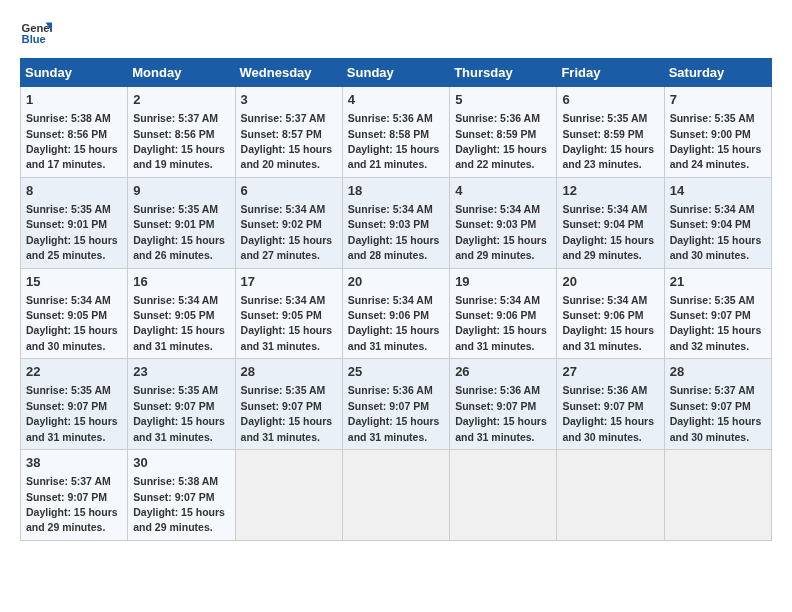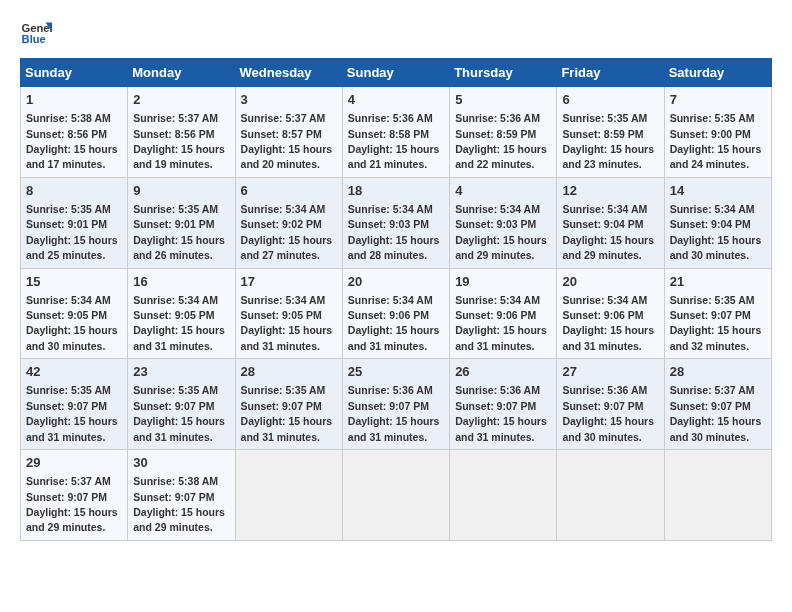--- a/index.html
+++ b/index.html
@@ -197,21 +197,21 @@
         <span class="day-number">20</span>
         <span class="day-info">Sunrise: 5:34 AM<br>Sunset: 9:06 PM<br>Daylight: 15 hours and 31 minutes.</span>
       </td>
         <td>
         <span class="day-number">21</span>
         <span class="day-info">Sunrise: 5:35 AM<br>Sunset: 9:07 PM<br>Daylight: 15 hours and 32 minutes.</span>
       </td>
       </tr>
       <tr>
         <td>
-        <span class="day-number">42</span>
+        <span class="day-number">22</span>
         <span class="day-info">Sunrise: 5:35 AM<br>Sunset: 9:07 PM<br>Daylight: 15 hours and 31 minutes.</span>
       </td>
         <td>
         <span class="day-number">23</span>
         <span class="day-info">Sunrise: 5:35 AM<br>Sunset: 9:07 PM<br>Daylight: 15 hours and 31 minutes.</span>
       </td>
         <td>
         <span class="day-number">28</span>
         <span class="day-info">Sunrise: 5:35 AM<br>Sunset: 9:07 PM<br>Daylight: 15 hours and 31 minutes.</span>
       </td>
@@ -227,21 +227,21 @@
         <span class="day-number">27</span>
         <span class="day-info">Sunrise: 5:36 AM<br>Sunset: 9:07 PM<br>Daylight: 15 hours and 30 minutes.</span>
       </td>
         <td>
         <span class="day-number">28</span>
         <span class="day-info">Sunrise: 5:37 AM<br>Sunset: 9:07 PM<br>Daylight: 15 hours and 30 minutes.</span>
       </td>
       </tr>
       <tr>
         <td>
-        <span class="day-number">29</span>
+        <span class="day-number">38</span>
         <span class="day-info">Sunrise: 5:37 AM<br>Sunset: 9:07 PM<br>Daylight: 15 hours and 29 minutes.</span>
       </td>
         <td>
         <span class="day-number">30</span>
         <span class="day-info">Sunrise: 5:38 AM<br>Sunset: 9:07 PM<br>Daylight: 15 hours and 29 minutes.</span>
       </td>
         <td class="empty-cell"></td>
         <td class="empty-cell"></td>
         <td class="empty-cell"></td>
         <td class="empty-cell"></td>

